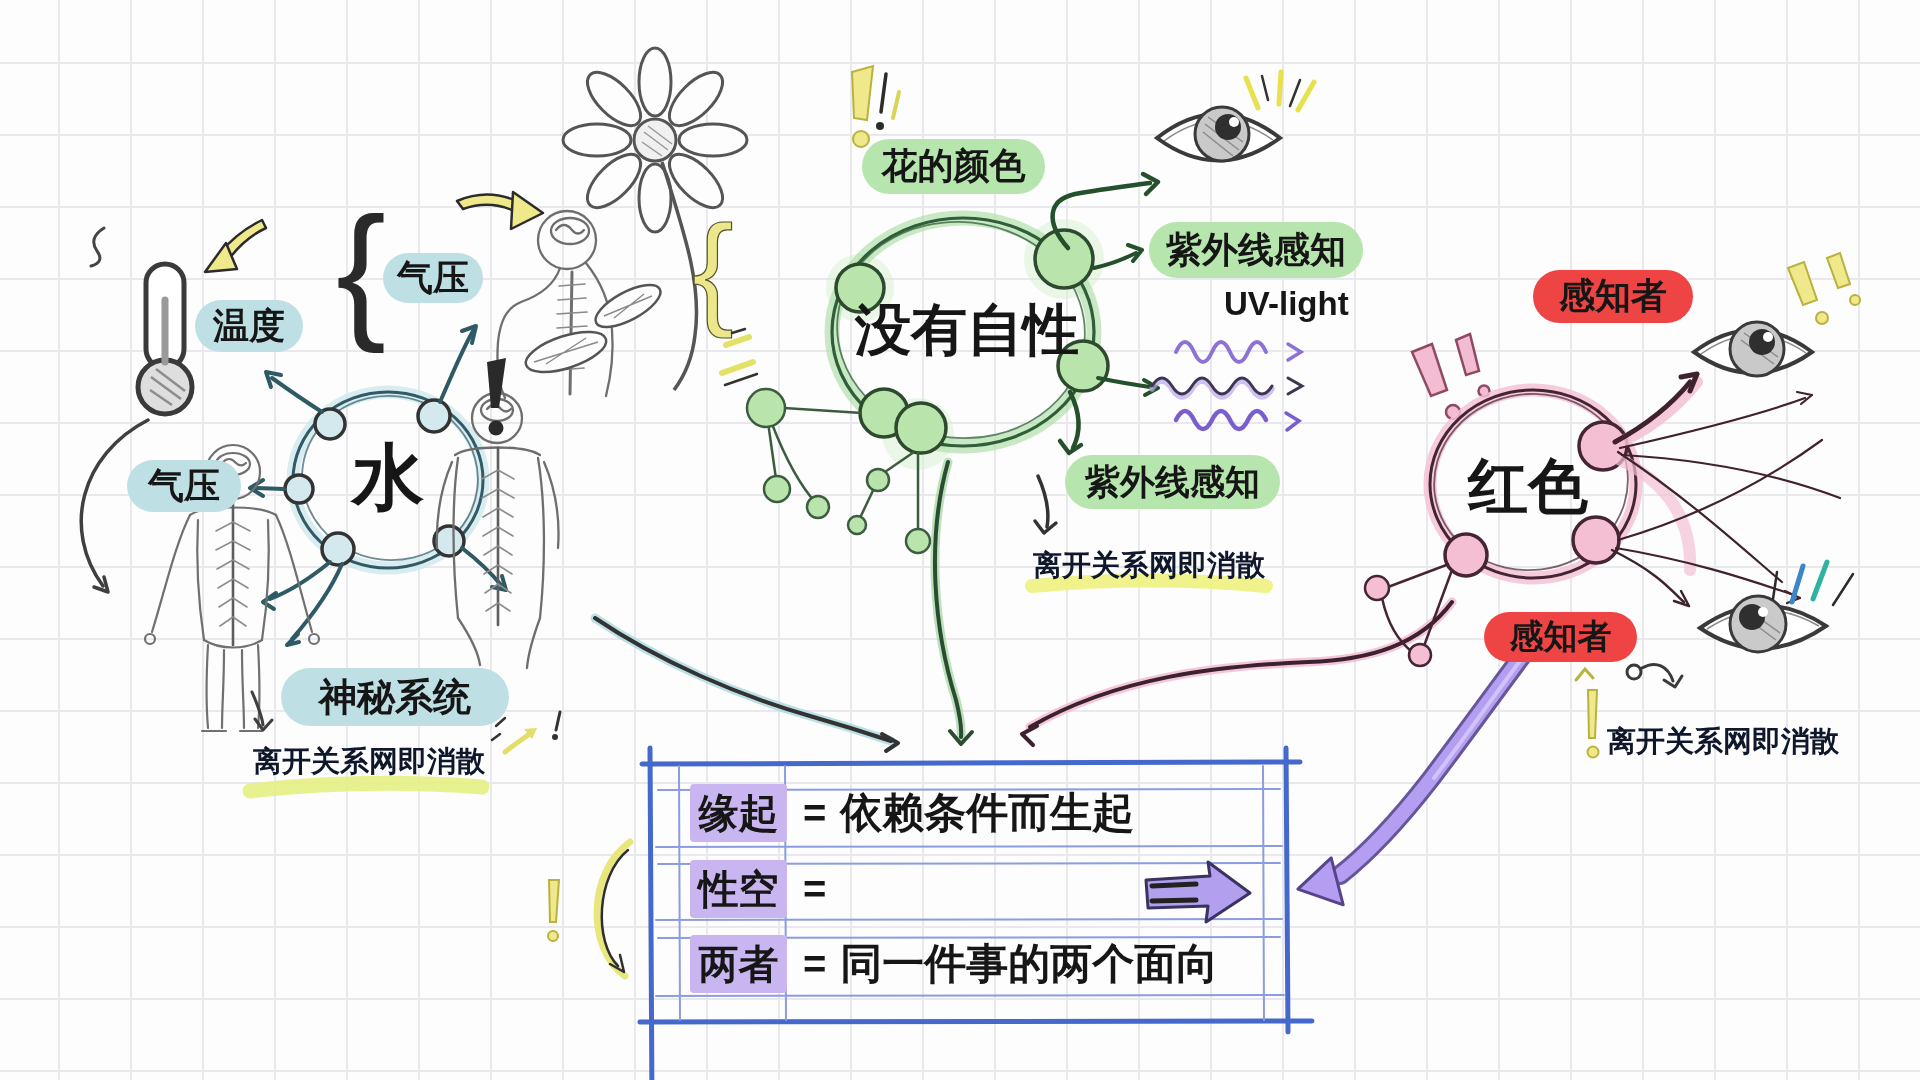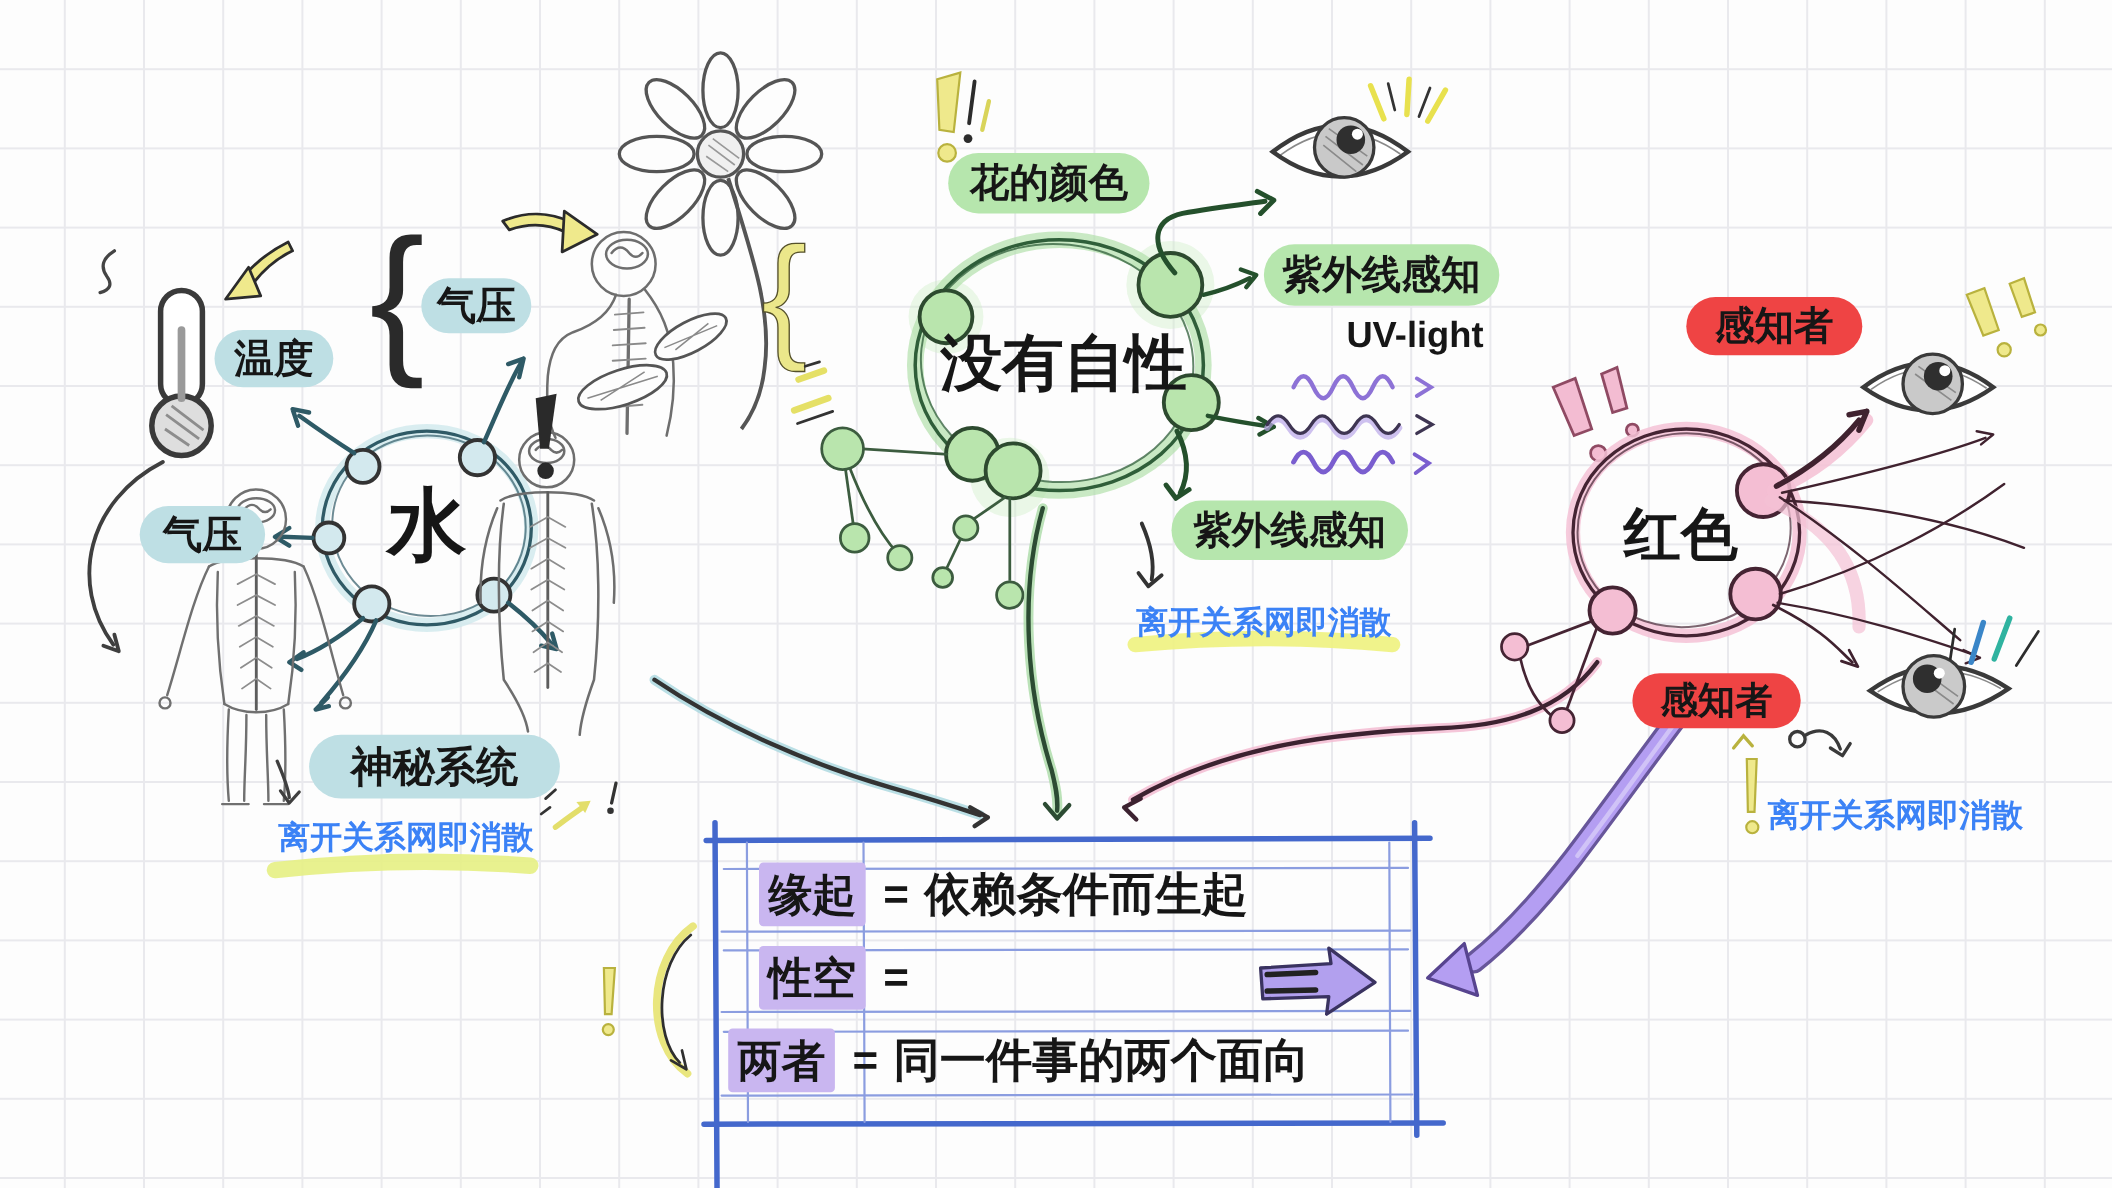--- a/index.html
+++ b/index.html
@@ -14,21 +14,21 @@
     background-position:-14px -10px;
     color:#161616;
   }
   svg.layer{position:absolute;left:0;top:0;z-index:1;}
   .txt{position:absolute;z-index:2;font-weight:bold;white-space:nowrap;}
   .pill{display:flex;align-items:center;justify-content:center;border-radius:999px;}
   .pill-blue{background:#bedfe4;}
   .pill-green{background:#b6e6ad;}
   .pill-pink{background:#ef4444;}
   .center-label{display:flex;align-items:center;justify-content:center;}
-  .note{font-size:29px;color:#3b82f6;}
+  .note{font-size:29px;color:#0f172a;}
   .table-row{position:absolute;display:flex;align-items:center;z-index:2;}
   .term{width:97px;height:58px;background:#c9b6f0;display:flex;align-items:center;justify-content:center;
         font-size:40px;font-weight:bold;border-radius:4px;}
   .eq{font-size:40px;font-weight:bold;margin:0 14px 0 16px;}
   .def{font-size:42px;font-weight:bold;}
 </style>
 </head>
 <body>
 
 <svg class="layer" width="1920" height="1080" viewBox="0 0 1920 1080">
@@ -403,30 +403,30 @@
 <div class="txt note" style="left:253px;top:742px;">离开关系网即消散</div>
 
 <div class="txt pill pill-green" style="left:862px;top:139px;width:183px;height:55px;font-size:36px;">花的颜色</div>
 <div class="txt center-label" style="left:842px;top:300px;width:250px;height:62px;font-size:56px;">没有自性</div>
 <div class="txt pill pill-green" style="left:1149px;top:222px;width:214px;height:56px;font-size:36px;">紫外线感知</div>
 <div class="txt" style="left:1224px;top:285px;font-size:33px;">UV-light</div>
 <div class="txt pill pill-green" style="left:1065px;top:455px;width:215px;height:54px;font-size:35px;">紫外线感知</div>
 <div class="txt note" style="left:1033px;top:546px;">离开关系网即消散</div>
 
 <div class="txt pill pill-pink" style="left:1533px;top:270px;width:160px;height:53px;font-size:36px;">感知者</div>
-<div class="txt center-label" style="left:1448px;top:454px;width:160px;height:66px;font-size:52px;">红色</div>
+<div class="txt center-label" style="left:1448px;top:454px;width:160px;height:66px;font-size:60px;">红色</div>
 <div class="txt pill pill-pink" style="left:1484px;top:612px;width:153px;height:50px;font-size:34px;">感知者</div>
 <div class="txt note" style="left:1607px;top:722px;">离开关系网即消散</div>
 
 <div class="table-row" style="left:690px;top:784px;">
   <div class="term">缘起</div>
   <div class="eq">=</div>
   <div class="def">依赖条件而生起</div>
 </div>
 <div class="table-row" style="left:690px;top:860px;">
   <div class="term">性空</div>
   <div class="eq">=</div>
 </div>
-<div class="table-row" style="left:662px;top:935px;">
+<div class="table-row" style="left:690px;top:935px;">
   <div class="term">两者</div>
   <div class="eq">=</div>
   <div class="def">同一件事的两个面向</div>
 </div>
 
 </body></html>

